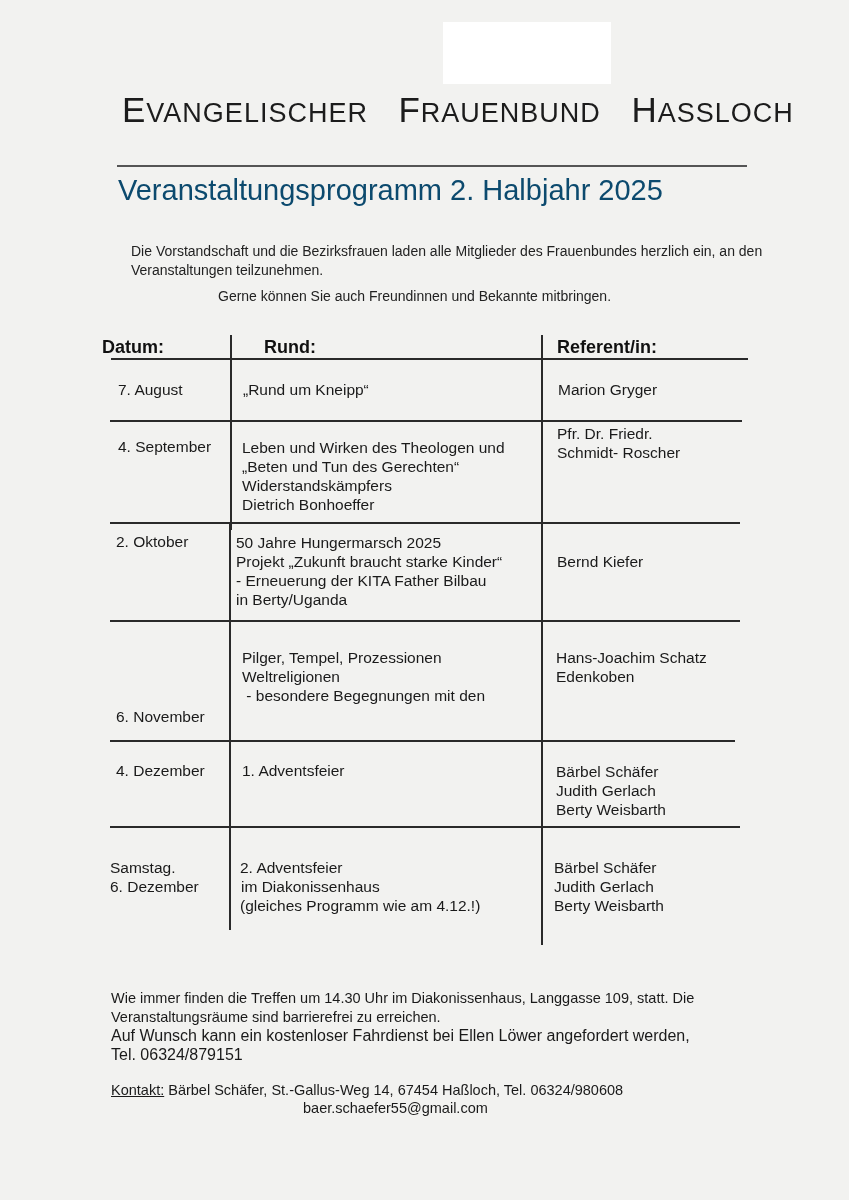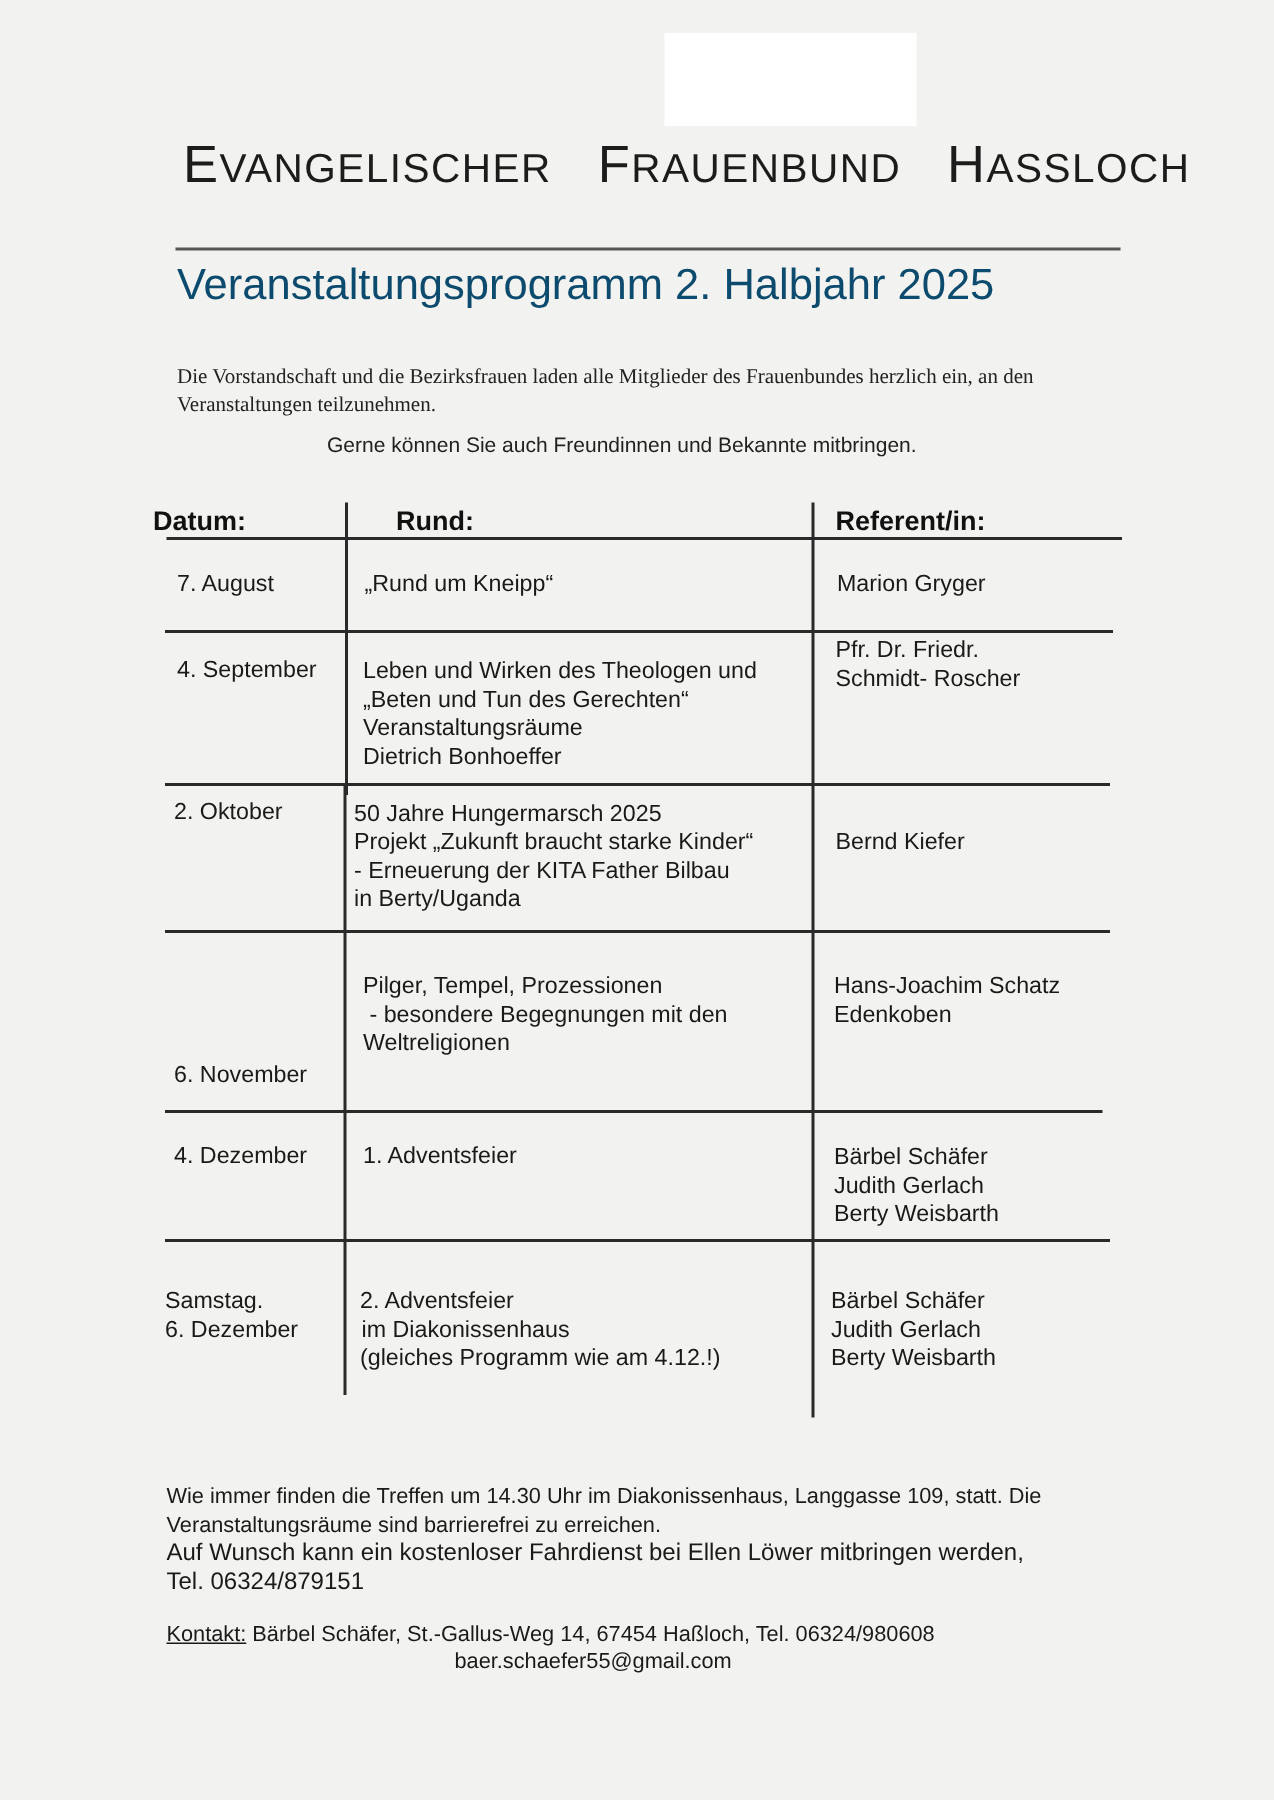--- a/index.html
+++ b/index.html
@@ -25,22 +25,22 @@
     .title .w { margin-right: 22px; }
     .rule-top {
       position: absolute; left: 117px; top: 165px; width: 630px; height: 0;
       border-top: 2px solid #555;
     }
     .subtitle {
       position: absolute; left: 118px; top: 174px;
       font-size: 29px; white-space: nowrap; color: #0c4a6e;
     }
     .intro {
-      position: absolute; left: 118px; top: 242px; width: 640px;
-      font-size: 14px; line-height: 19px; color: #222; font-family: Liberation Serif, serif;
+      position: absolute; left: 131px; top: 242px; width: 640px;
+      font-size: 14px; line-height: 19px; color: #222;
     }
     .intro2 {
       position: absolute; left: 218px; top: 288px;
       font-size: 14px; white-space: nowrap; color: #222;
     }
     .hdr { position: absolute; top: 337px; font-size: 18px; font-weight: bold; color: #111; }
     .hline { position: absolute; height: 0; border-top: 2px solid #2a2a2a; }
     .vline { position: absolute; width: 0; border-left: 2px solid #2a2a2a; }
     .cell {
       position: absolute; font-size: 15.5px; line-height: 19px; color: #1a1a1a;
@@ -104,21 +104,21 @@
 <div class="cell" style="left:558px; top:380px;">
     <div>Marion Gryger</div>
   </div>
 
 <div class="cell" style="left:118px; top:437px;">
     <div>4. September</div>
   </div>
 <div class="cell" style="left:242px; top:438px;">
   <div>Leben und Wirken des Theologen und</div>
     <div>„Beten und Tun des Gerechten“</div>
-    <div>Veranstaltungsräume</div>
+    <div>Widerstandskämpfers</div>
     <div>Dietrich Bonhoeffer</div>
 </div>
 <div class="cell" style="left:557px; top:424px;">
   <div>Pfr. Dr. Friedr.</div>
     <div>Schmidt- Roscher</div>
 </div>
 
 <div class="cell" style="left:116px; top:532px;">
     <div>2. Oktober</div>
   </div>
@@ -130,22 +130,22 @@
 </div>
 <div class="cell" style="left:557px; top:552px;">
     <div>Bernd Kiefer</div>
   </div>
 
 <div class="cell" style="left:116px; top:683px;margin-top:24px;">
     <div>6. November</div>
   </div>
 <div class="cell" style="left:242px; top:648px;">
   <div>Pilger, Tempel, Prozessionen</div>
+    <div>Weltreligionen</div>
     <div style="white-space:pre"> - besondere Begegnungen mit den</div>
-    <div>Weltreligionen</div>
 </div>
 <div class="cell" style="left:556px; top:648px;">
   <div>Hans-Joachim Schatz</div>
     <div>Edenkoben</div>
 </div>
 
 <div class="cell" style="left:116px; top:761px;">
     <div>4. Dezember</div>
   </div>
 <div class="cell" style="left:242px; top:761px;">
@@ -167,20 +167,20 @@
     <div>(gleiches Programm wie am 4.12.!)</div>
 </div>
 <div class="cell" style="left:554px; top:858px;">
   <div>Bärbel Schäfer</div>
     <div>Judith Gerlach</div>
     <div>Berty Weisbarth</div>
 </div>
 
 <div class="footer">
   <div>Wie immer finden die Treffen um 14.30 Uhr im Diakonissenhaus, Langgasse 109, statt. Die Veranstaltungsräume sind barrierefrei zu erreichen.</div>
-  <div class="big">Auf Wunsch kann ein kostenloser Fahrdienst bei Ellen Löwer mitbringen werden,</div>
+  <div class="big">Auf Wunsch kann ein kostenloser Fahrdienst bei Ellen Löwer angefordert werden,</div>
   <div class="big">Tel. 06324/879151</div>
 </div>
 
 <div class="contact">
   <span class="lbl">Kontakt:</span><span> Bärbel Schäfer, St.-Gallus-Weg 14, 67454 Haßloch, Tel. 06324/980608</span>
 </div>
 <div class="email">baer.schaefer55@gmail.com</div>
 
 </body></html>

